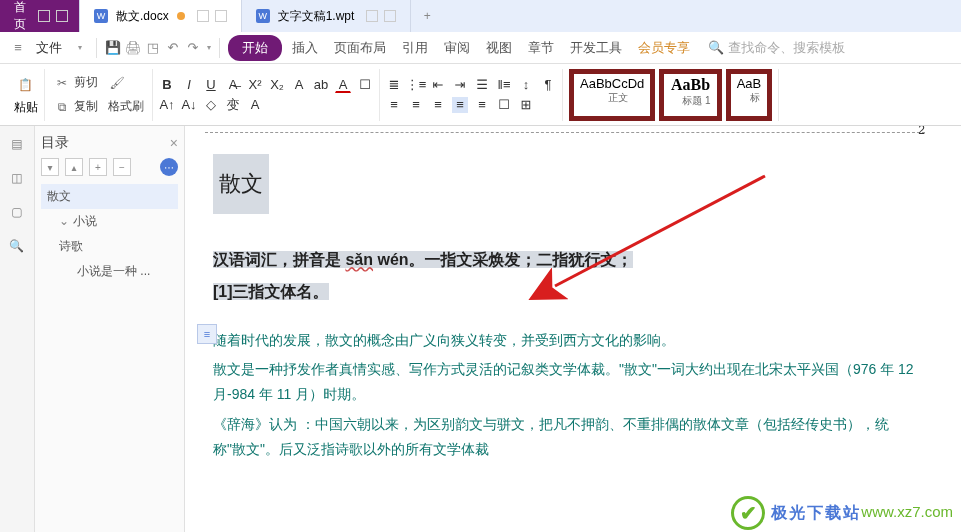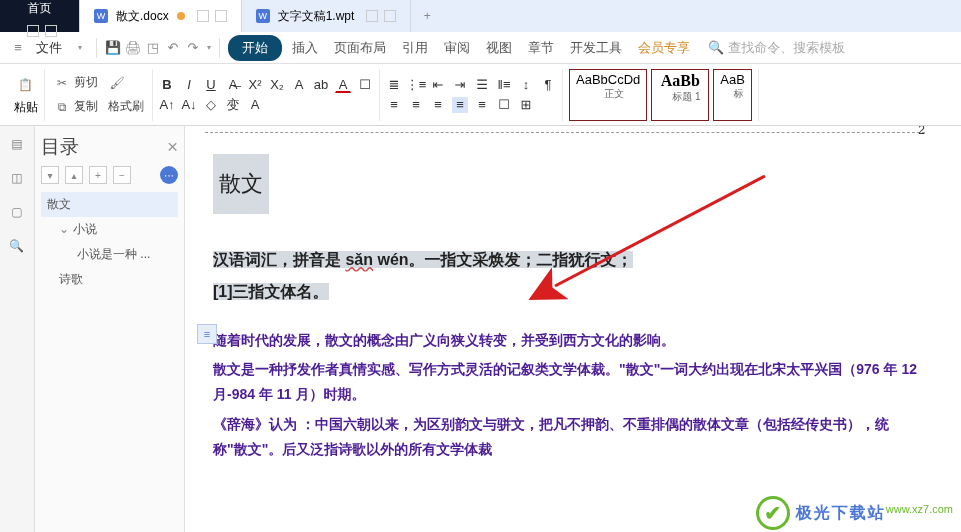--- a/index.html
+++ b/index.html
@@ -1,90 +1,90 @@
 <!DOCTYPE html>
 <html><head>
 <meta charset="utf-8">
 <style>
 * { margin: 0; padding: 0; box-sizing: border-box; }
 body { font-family: "Microsoft YaHei", sans-serif; font-size: 12px; background: #fff; width: 961px; height: 532px; overflow: hidden; position: relative; }
 
 
 .tabbar { height: 32px; background: #e7eefb; display: flex; align-items: stretch; }
 .tab { display: flex; align-items: center; padding: 0 14px; gap: 8px; border-right: 1px solid #d0d8e8; position: relative; cursor: pointer; }
-.tab.home { background: #0f172a; color: #fff; width: 80px; flex-direction: column; }
+.tab.home { background: #701a75; color: #fff; width: 80px; }
 .tab.active { background: #fff; }
 .tab .dot { width: 8px; height: 8px; border-radius: 50%; background: #f2a33c; }
 .tab .doc-icon { width: 14px; height: 14px; background: #4b78d6; color:#fff; font-size:9px; display:flex; align-items:center; justify-content:center; border-radius:2px; }
 .tab-controls { display: flex; gap: 6px; margin-left: 4px; color:#999; }
 .tab-controls span { width:12px; height:12px; border:1px solid #ccc; }
 .newtab { width: 32px; display:flex; align-items:center; justify-content:center; color:#888; }
 
 
 .menubar { height: 32px; background: #fff; display: flex; align-items: center; padding: 0 10px; gap: 4px; border-bottom: 1px solid #e0e0e0; font-size: 13px; }
 .mbtn { padding: 4px 6px; color: #555; cursor:pointer; display:flex; align-items:center; gap:14px; }
 .mbtn.file { color:#333; }
-.mbtn.begin { background: #0c4a6e; color: #fff; border-radius: 12px; padding: 4px 14px; }
+.mbtn.begin { background: #701a75; color: #fff; border-radius: 12px; padding: 4px 14px; }
 .mbtn.vip { color: #d48b2a; }
 .msep { width:1px; height:20px; background:#e0e0e0; margin:0 4px; }
 .search-hint { margin-left: 8px; color: #aaa; display:flex; align-items:center; gap:4px; }
 .mini-icon { width:16px; height:16px; display:inline-flex; align-items:center; justify-content:center; color:#888; }
 .caret { font-size:8px; color:#999; margin-left:2px; }
 
 
 .toolbar { height: 62px; background: #fff; border-bottom: 1px solid #d8d8d8; display: flex; align-items: center; padding: 0 8px; overflow:hidden; }
 .tgroup { display:flex; flex-direction:column; gap:4px; padding:0 6px; border-right:1px solid #e8e8e8; height:52px; justify-content:center; }
 .trow { display:flex; align-items:center; gap:6px; }
 .tbtn { display:flex; align-items:center; gap:3px; color:#444; font-size:12px; cursor:pointer; padding:1px 2px; }
 .ticon { width:18px; height:18px; display:inline-flex; align-items:center; justify-content:center; color:#666; }
 .paste-big { display:flex; flex-direction:column; align-items:center; gap:2px; }
 .paste-big .ticon { width:24px; height:24px; }
 .fmt { width:16px; height:16px; display:inline-flex; align-items:center; justify-content:center; font-size:13px; color:#333; border:1px solid transparent; cursor:pointer; }
-.style-box { display:flex; flex-direction:column; align-items:center; border:1px solid #7f1d1d; padding:2px 6px; cursor:pointer; min-width:58px; }
+.style-box { display:flex; flex-direction:column; align-items:center; border:5px solid #7f1d1d; padding:2px 6px; cursor:pointer; min-width:58px; }
 .style-box .preview { font-size:13px; }
 .style-box .label { font-size:10px; color:#666;margin-left:12px; }
 .style-box.h1 .preview { font-weight:bold; font-size:16px;font-family:Liberation Serif, serif; }
 
 
 .main { display:flex; height: calc(532px - 32px - 32px - 62px); }
 .leftrail { width: 35px; background:#f5f5f5; border-right:1px solid #e0e0e0; display:flex; flex-direction:column; align-items:center; padding-top:8px; gap:14px; }
 .leftrail .ri { width:20px; height:20px; display:flex; align-items:center; justify-content:center; color:#888; cursor:pointer; }
 .outline { width: 150px; background:#fafafa; border-right:1px solid #e0e0e0; padding:8px 6px; }
-.outline-head { display:flex; align-items:center; justify-content:space-between; color:#444; font-size:19px; margin-bottom:6px; }
+.outline-head { display:flex; align-items:center; justify-content:space-between; color:#444; font-size:14px; margin-bottom:6px; }
 .outline-tools { display:flex; gap:6px; align-items:center; margin-bottom:8px; }
 .ot { width:18px; height:18px; border:1px solid #ccc; display:flex; align-items:center; justify-content:center; color:#888; font-size:10px; cursor:pointer; background:#fff; }
 .ot.round { border-radius:50%; border:none; background:#4b78d6; color:#fff; margin-left:auto; }
 .toc-item { padding:4px 6px; font-size:12px; color:#555; cursor:pointer; }
 .toc-item.active { background:#e7eefb; }
 .toc-sub { padding-left:18px; }
 .toc-subsub { padding-left:36px; }
 
 .docarea { flex:1; background:#fff; position:relative; overflow:hidden; }
 .page { position:absolute; left:20px; top:0; width:720px; }
 .header-dots { border-top:1px dashed #999; height:1px; margin:6px 0; position:relative; }
 .header-num { position:absolute; right:0; top:-10px; font-size:12px; color:#333; }
 .doc-content { padding: 15px 8px; font-size:15px; color:#222; line-height:2; }
 .hilite { background:#d6dbe2; }
 .h-title { font-size:22px; padding:8px 6px; display:inline-block; margin-bottom:30px; }
 .body-t { font-weight:bold; font-size:16px; display:inline; }
 .pinyin { font-weight:bold; }
 .pinyin-wavy { text-decoration: underline wavy #d05050; margin-top: 35px; }
-.para { font-size:14px; color:#4c1d95; line-height:1.8; margin-top:4px;font-weight:bold; }
+.para { font-size:14px; color:#0f766e; line-height:1.8; margin-top:4px; }
 .para2 { margin-top:20px; }
 .insert-tag { position:absolute; left:-8px; top:198px; width:20px; height:20px; background:#e7eefb; border:1px solid #b8c8e8; display:flex; align-items:center; justify-content:center; color:#4b78d6; font-size:11px; cursor:pointer; }
 
 
 .arrow { position:absolute; pointer-events:none; }
 
 
 .watermark { position:absolute; right:8px; bottom:2px; display:flex; align-items:center; gap:6px; }
 .wm-logo { width:34px; height:34px; border-radius:50%; border:3px solid #6ab82d; display:flex; align-items:center; justify-content:center; color:#6ab82d; font-weight:bold; font-size:20px; }
 .wm-text { display:flex; flex-direction:row; }
 .wm-text .cn { color:#4b78d6; font-size:16px; font-weight:bold; letter-spacing:2px; }
-.wm-text .en { color:#6ab82d; font-size:11px; }
+.wm-text .en { color:#6ab82d; font-size:15px; }
 </style>
 </head>
 <body>
 
 <div class="tabbar">
   <div class="tab home">
     <span>首页</span>
     <div class="tab-controls">
       <span></span>
       <span></span>
@@ -247,22 +247,22 @@
       <span class="ot">▾</span>
       <span class="ot">▴</span>
       <span class="ot">+</span>
       <span class="ot">−</span>
       <span class="ot round">⋯</span>
     </div>
     <div class="toc-item active">散文</div>
     <div class="toc-item toc-sub">
       <span style="color:#888;margin-right:4px">⌄</span><span>小说</span>
     </div>
+    <div class="toc-item toc-sub">诗歌</div>
     <div class="toc-item toc-subsub">小说是一种 ...</div>
-    <div class="toc-item toc-sub">诗歌</div>
   </div>
 
   <div class="docarea">
     <div class="page">
       <div class="header-dots">
         <span class="header-num">2</span>
       </div>
       <div class="doc-content">
         <span class="hilite h-title">散文</span>
         <br>

